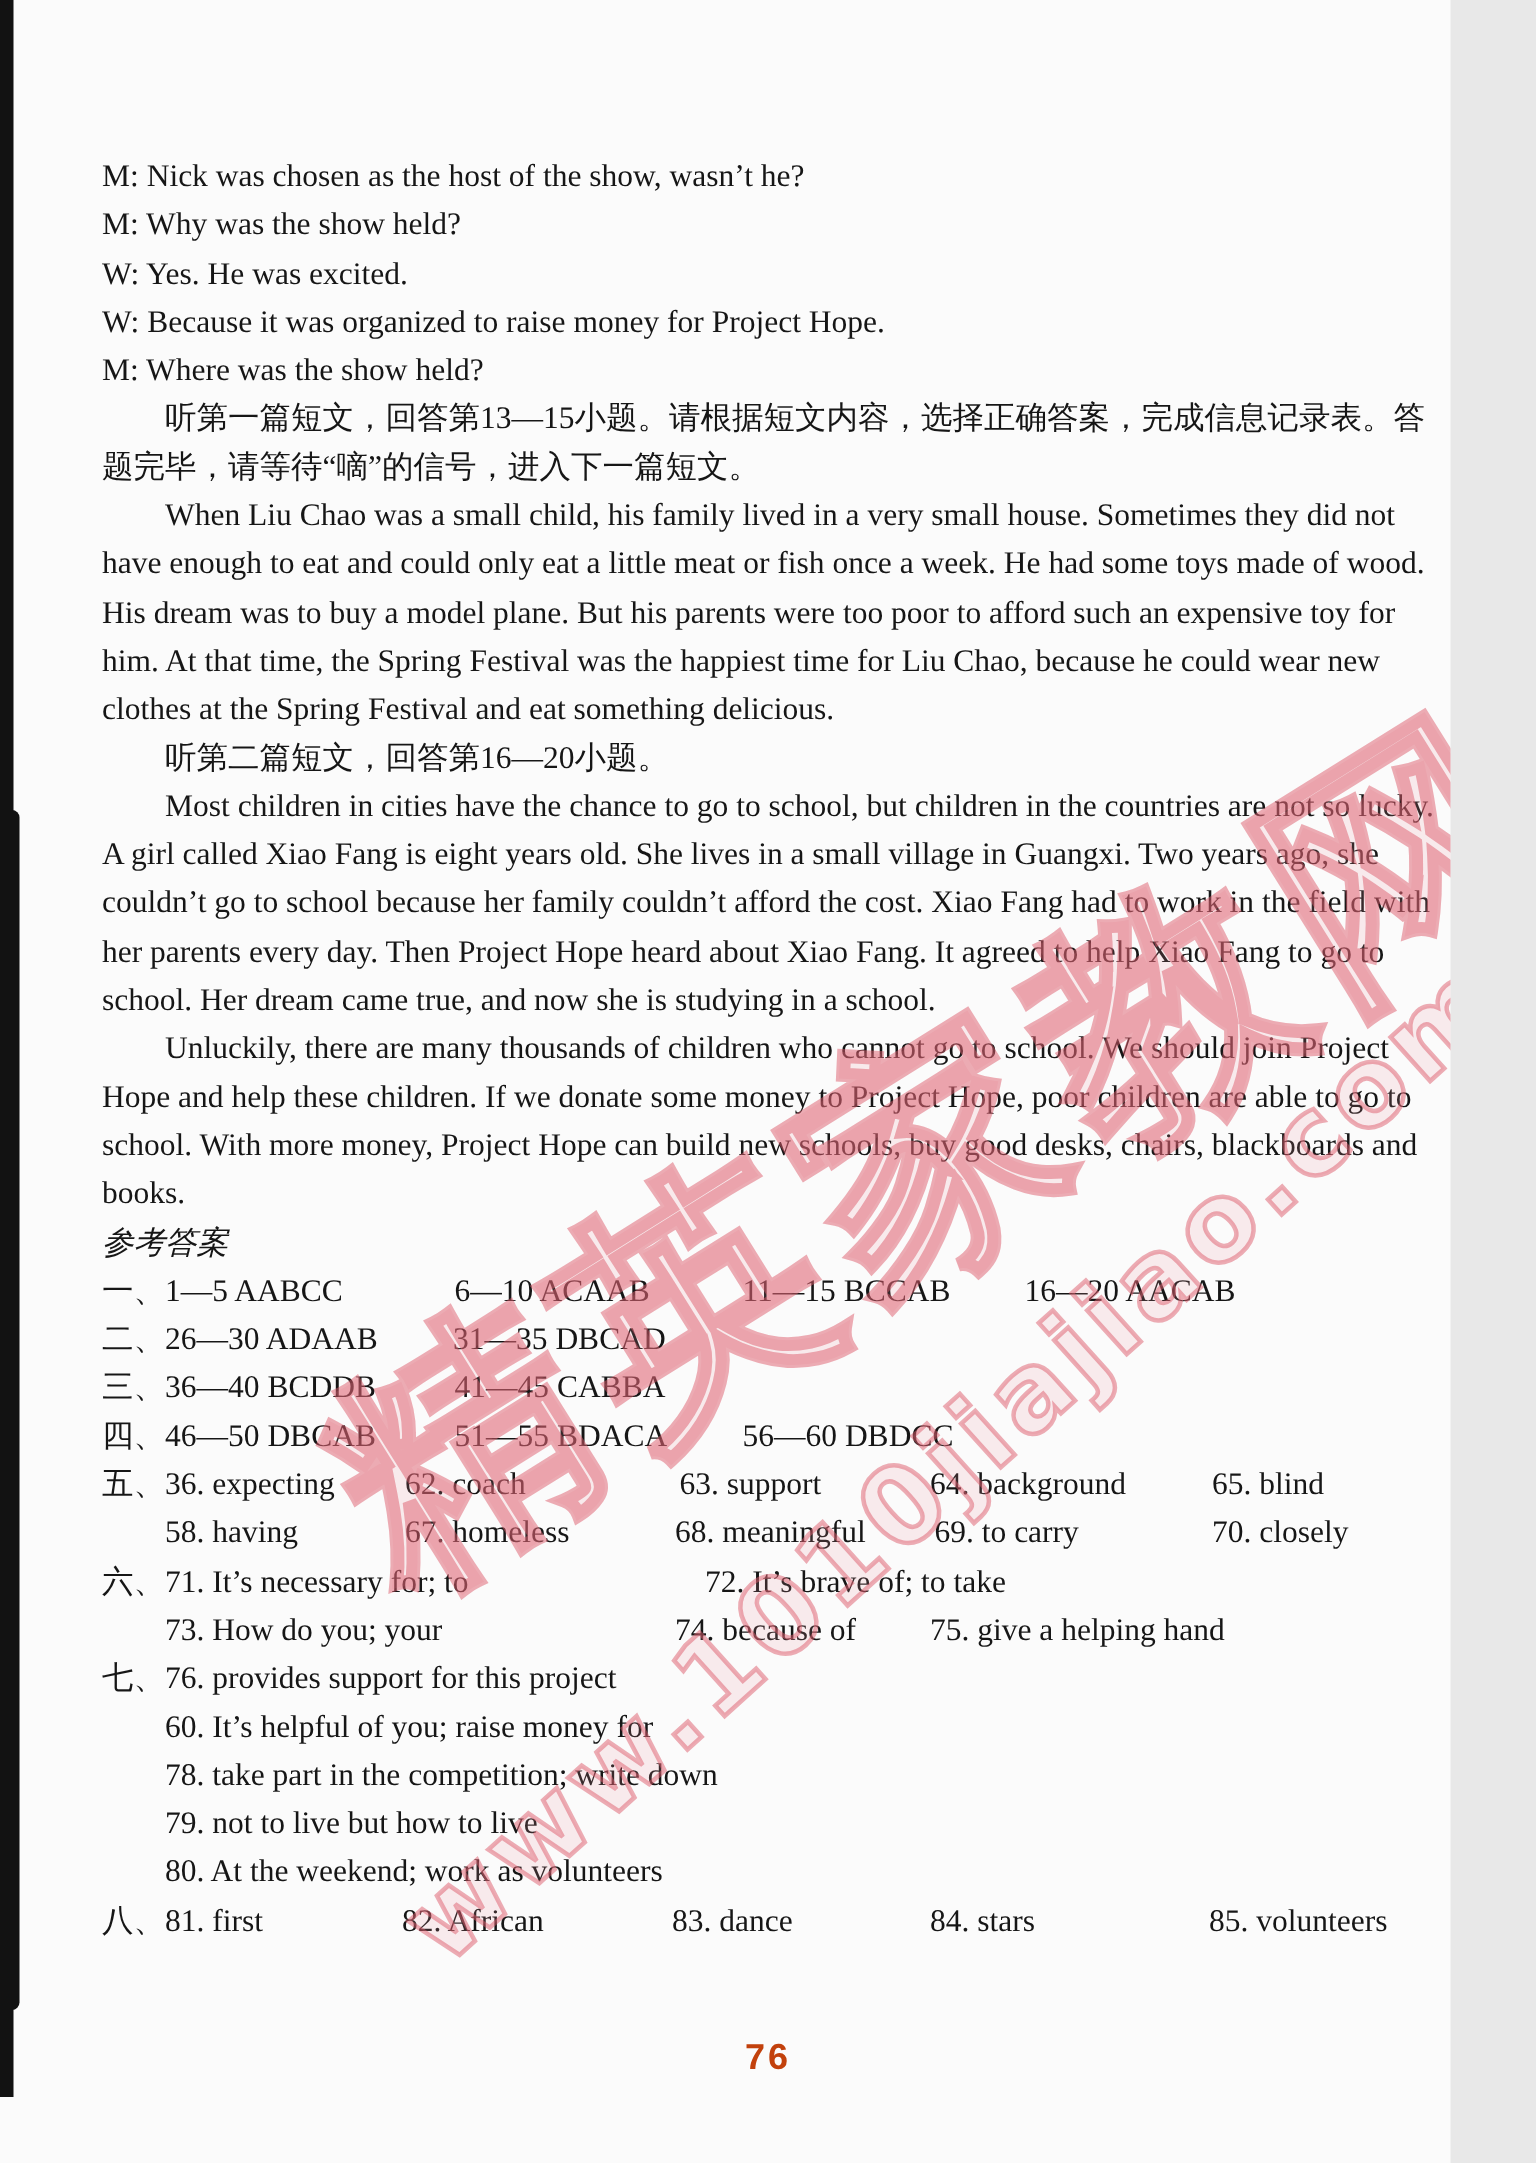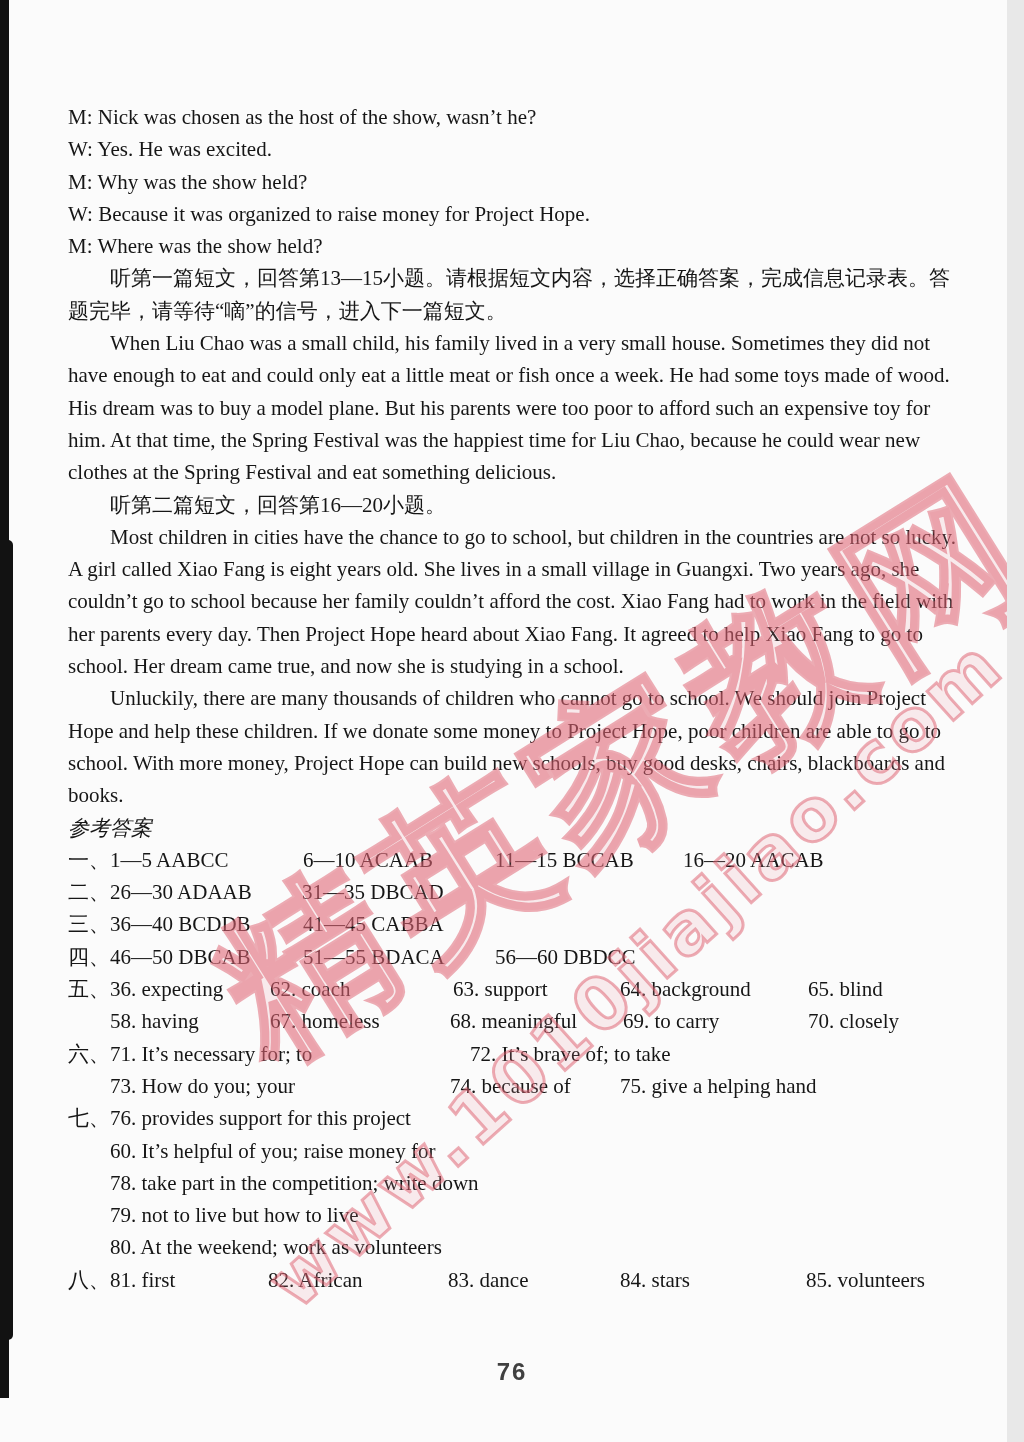--- a/index.html
+++ b/index.html
@@ -3,21 +3,20 @@
 <meta charset="utf-8">
 <style>
   html,body{margin:0;padding:0;background:#e8e8e8;}
   .page{
     position:relative;
     width:967px;height:1442px;
     background:#fbfbfb;
     overflow:hidden;
     font-family:"Liberation Serif","DejaVu Serif",serif;
     color:#161616;
-    padding-left:40px;
   }
   
   .edge-l{position:absolute;left:0;top:0;width:9px;height:1398px;background:#121212;}
   .edge-l2{position:absolute;left:0;top:540px;width:13px;height:800px;background:#121212;border-radius:0 5px 5px 0;}
 
   .content{
     position:absolute;left:68px;top:0;width:894px;
     padding-top:101px;
     font-size:21px;line-height:32.3px;
     z-index:2;
@@ -49,37 +48,37 @@
     left:252px;top:1262px;
     font-size:72px;letter-spacing:5px;
     -webkit-text-stroke-width:3px;
     transform:rotate(-42deg);
   }
 
   .pageno{
     position:absolute;left:0;top:1358px;width:1024px;
     text-align:center;
     font-family:"Liberation Sans","DejaVu Sans",sans-serif;
-    font-weight:bold;font-size:24px;letter-spacing:2px;color:#404040;
+    font-weight:bold;font-size:24px;letter-spacing:2px;color:#c2410c;
     z-index:3;
   }
 </style>
 </head>
 <body>
 
 <div class="page">
 
   <div class="edge-l"></div>
   <div class="edge-l2"></div>
 
   <div class="content">
 
     <p class="dlg">M: Nick was chosen as the host of the show, wasn’t he?</p>
+    <p class="dlg">M: Why was the show held?</p>
     <p class="dlg">W: Yes. He was excited.</p>
-    <p class="dlg">M: Why was the show held?</p>
     <p class="dlg">W: Because it was organized to raise money for Project Hope.</p>
     <p class="dlg">M: Where was the show held?</p>
 
     <p class="para">听第一篇短文，回答第13—15小题。请根据短文内容，选择正确答案，完成信息记录表。答题完毕，请等待“嘀”的信号，进入下一篇短文。</p>
     <p class="para">When Liu Chao was a small child, his family lived in a very small house. Sometimes they did not have enough to eat and could only eat a little meat or fish once a week. He had some toys made of wood. His dream was to buy a model plane. But his parents were too poor to afford such an expensive toy for him. At that time, the Spring Festival was the happiest time for Liu Chao, because he could wear new clothes at the Spring Festival and eat something delicious.</p>
     <p class="para">听第二篇短文，回答第16—20小题。</p>
     <p class="para">Most children in cities have the chance to go to school, but children in the countries are not so lucky. A girl called Xiao Fang is eight years old. She lives in a small village in Guangxi. Two years ago, she couldn’t go to school because her family couldn’t afford the cost. Xiao Fang had to work in the field with her parents every day. Then Project Hope heard about Xiao Fang. It agreed to help Xiao Fang to go to school. Her dream came true, and now she is studying in a school.</p>
     <p class="para">Unluckily, there are many thousands of children who cannot go to school. We should join Project Hope and help these children. If we donate some money to Project Hope, poor children are able to go to school. With more money, Project Hope can build new schools, buy good desks, chairs, blackboards and books.</p>
 
     <p class="hd">参考答案</p>

